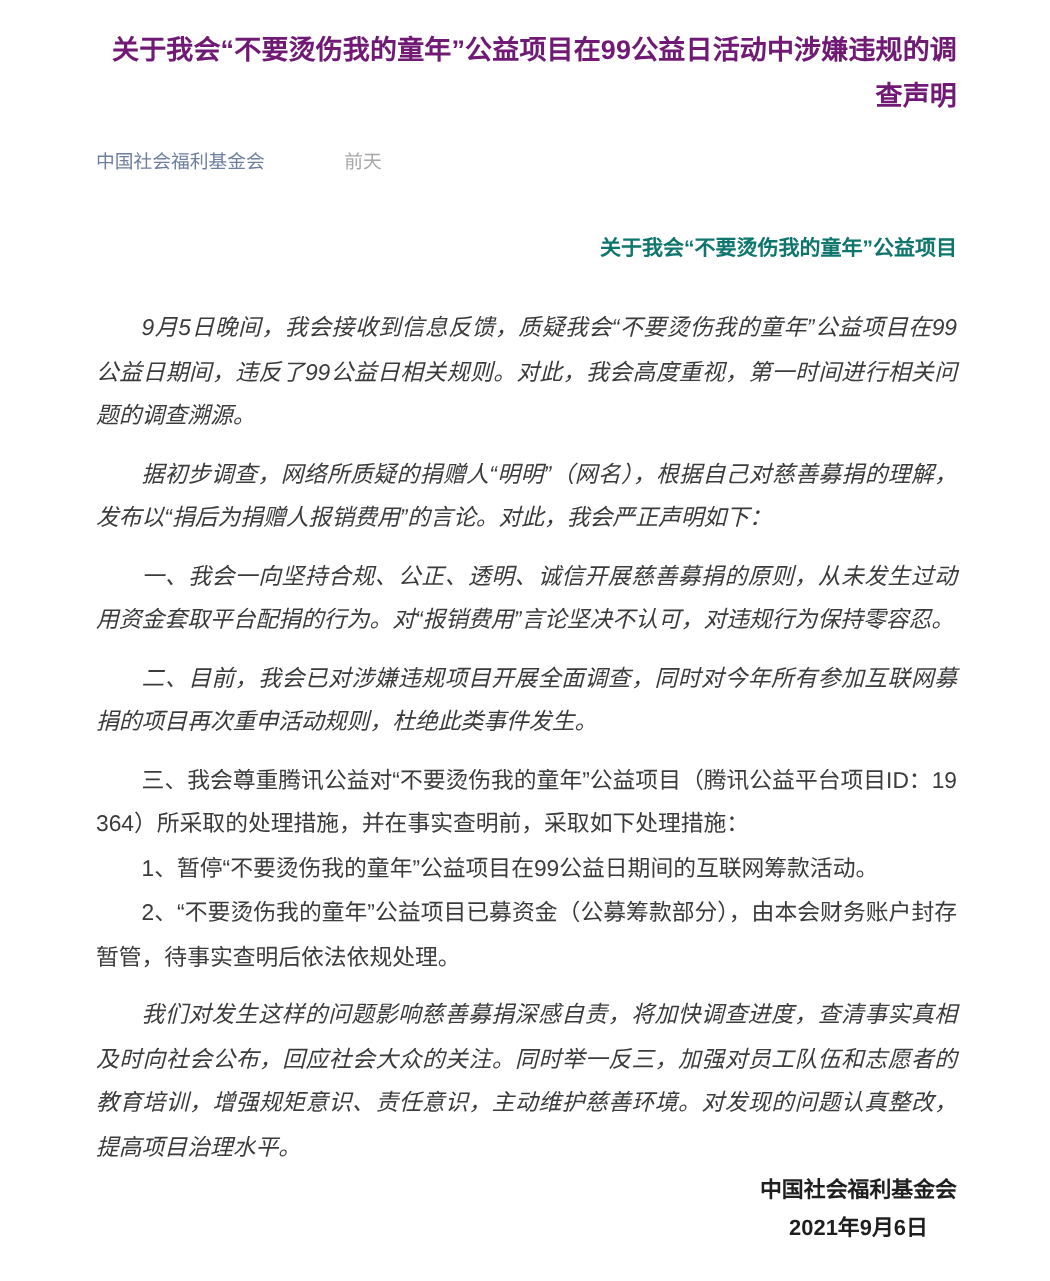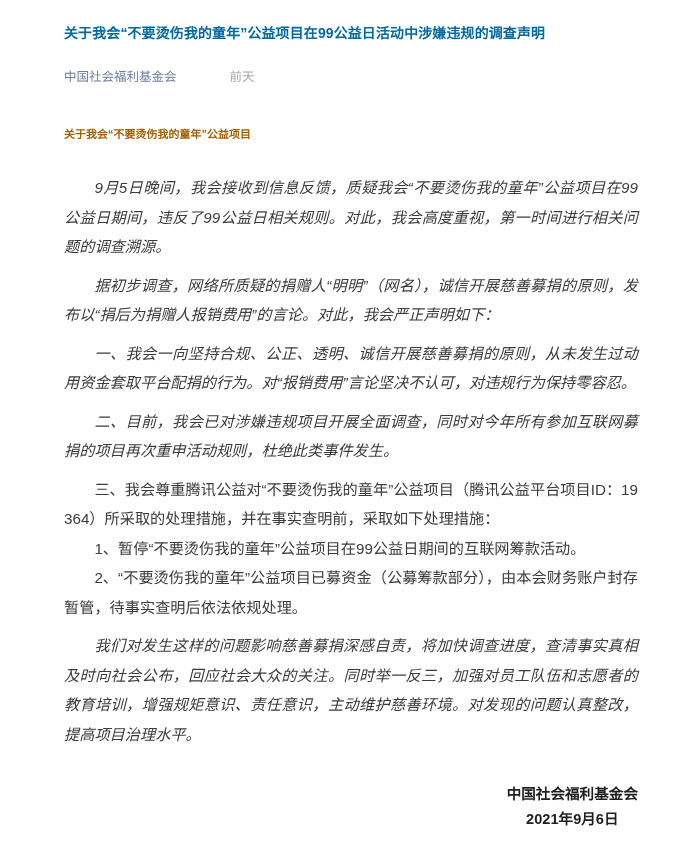--- a/index.html
+++ b/index.html
@@ -24,28 +24,29 @@
     position: relative;
   }
 
   .article {
     padding: 18px 62px 0 64px;
     box-sizing: border-box;
   }
 
   
   .headline {
-    font-size: 14px;
+    font-size: 18px;
     line-height: 31px;
     font-weight: 700;
-    color: #0369a1;
+    color: #701a75;
     letter-spacing: 0.1px;
     margin: 0;
     padding: 0;
     word-break: break-all;
+    text-align: right;
   }
 
   .meta {
     margin-top: 19px;
     font-size: 12.5px;
     line-height: 18px;
     display: flex;
     align-items: center;
     gap: 10px;
   }
@@ -62,24 +63,24 @@
     margin-top: 34px;
     font-size: 15.2px;
     line-height: 29.5px;
     color: #3b3b3b;
     text-align: justify;
     text-justify: inter-ideograph;
     word-break: break-all;
   }
 
   .subtitle {
-    text-align: left;
+    text-align: right;
     font-weight: 700;
-    color: #a16207;
-    font-size: 11px;
+    color: #0f766e;
+    font-size: 14px;
     line-height: 29px;
     margin: 0 0 24px 0;
   }
   .subtitle .sub-line {
     display: block;
   }
 
   .para {
     margin: 0 0 9px 0;
     text-indent: 2em;
@@ -128,21 +129,21 @@
     </div>
 
     <div class="content">
 
       <div class="subtitle">
         <span class="sub-line">关于我会“不要烫伤我的童年”公益项目</span>
       </div>
 
       <p class="para">9月5日晚间，我会接收到信息反馈，质疑我会“不要烫伤我的童年”公益项目在99公益日期间，违反了99公益日相关规则。对此，我会高度重视，第一时间进行相关问题的调查溯源。</p>
 
-      <p class="para">据初步调查，网络所质疑的捐赠人“明明”（网名），诚信开展慈善募捐的原则，发布以“捐后为捐赠人报销费用”的言论。对此，我会严正声明如下：</p>
+      <p class="para">据初步调查，网络所质疑的捐赠人“明明”（网名），根据自己对慈善募捐的理解，发布以“捐后为捐赠人报销费用”的言论。对此，我会严正声明如下：</p>
 
       <p class="para">一、我会一向坚持合规、公正、透明、诚信开展慈善募捐的原则，从未发生过动用资金套取平台配捐的行为。对“报销费用”言论坚决不认可，对违规行为保持零容忍。</p>
 
       <p class="para">二、目前，我会已对涉嫌违规项目开展全面调查，同时对今年所有参加互联网募捐的项目再次重申活动规则，杜绝此类事件发生。</p>
 
       <p class="para-tight">三、我会尊重腾讯公益对“不要烫伤我的童年”公益项目（腾讯公益平台项目ID：19364）所采取的处理措施，并在事实查明前，采取如下处理措施：</p>
 
       <p class="para-tight">1、暂停“不要烫伤我的童年”公益项目在99公益日期间的互联网筹款活动。</p>
 
       <p class="para-tight">2、“不要烫伤我的童年”公益项目已募资金（公募筹款部分），由本会财务账户封存暂管，待事实查明后依法依规处理。</p>

